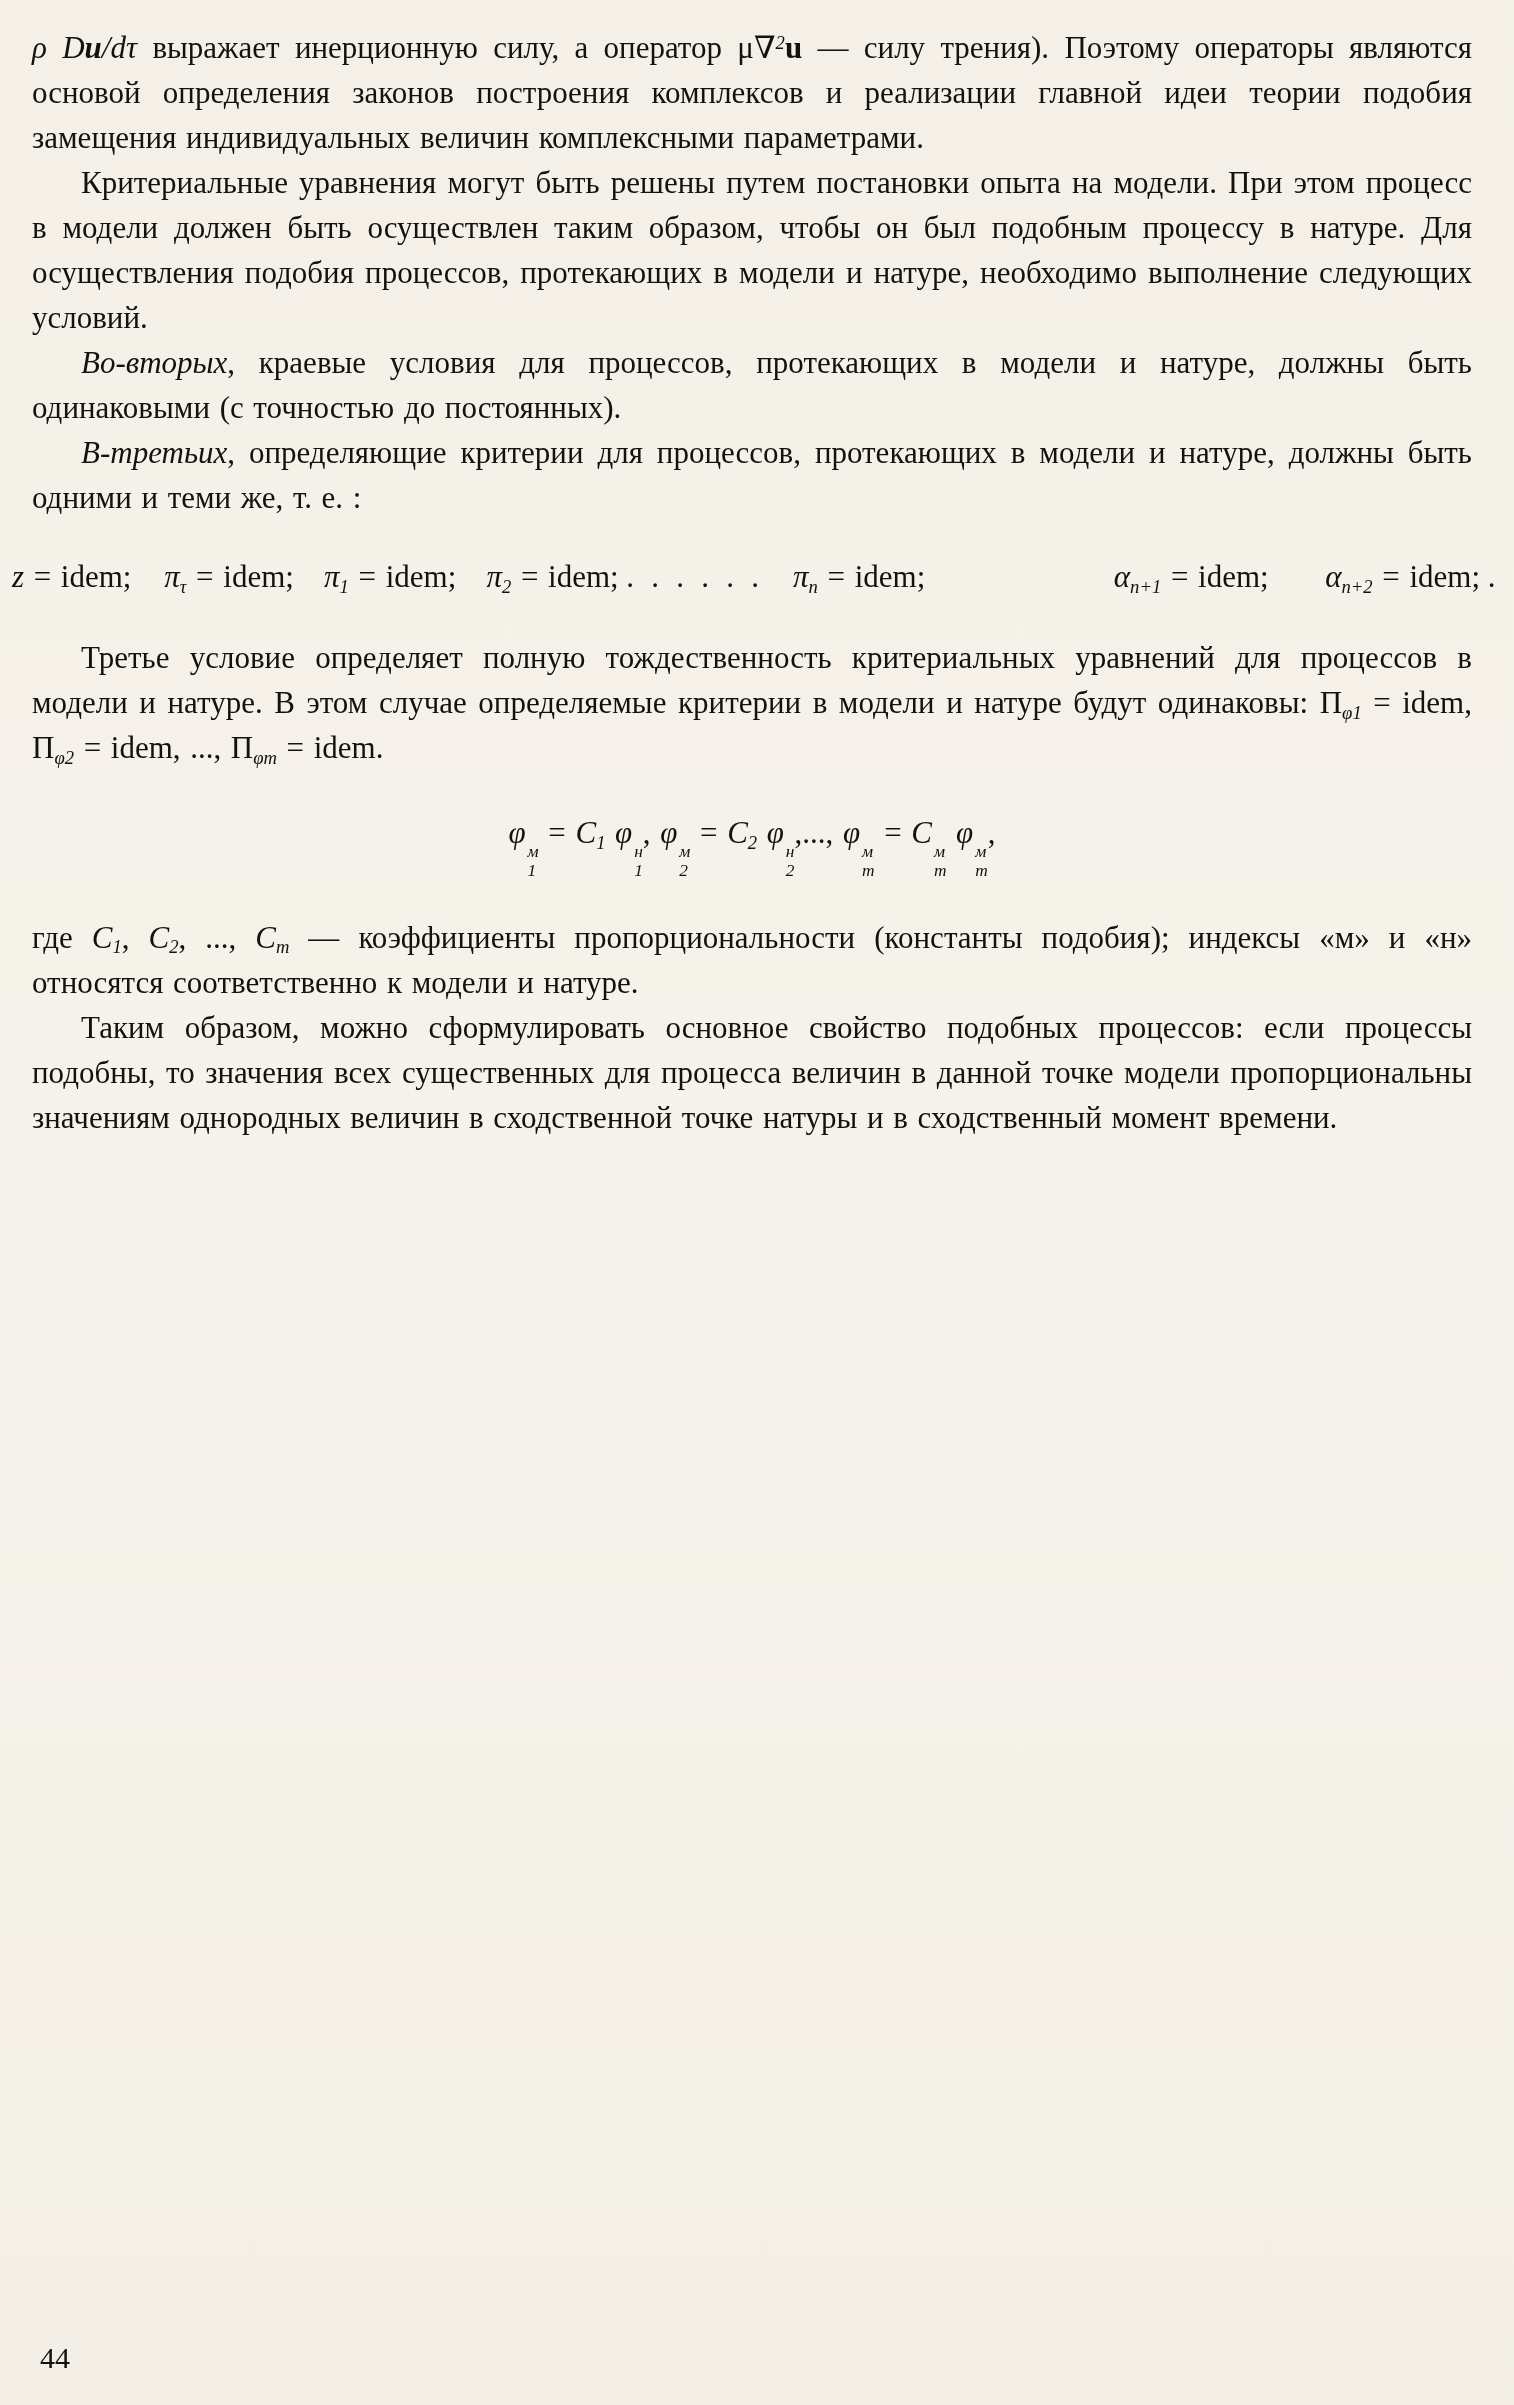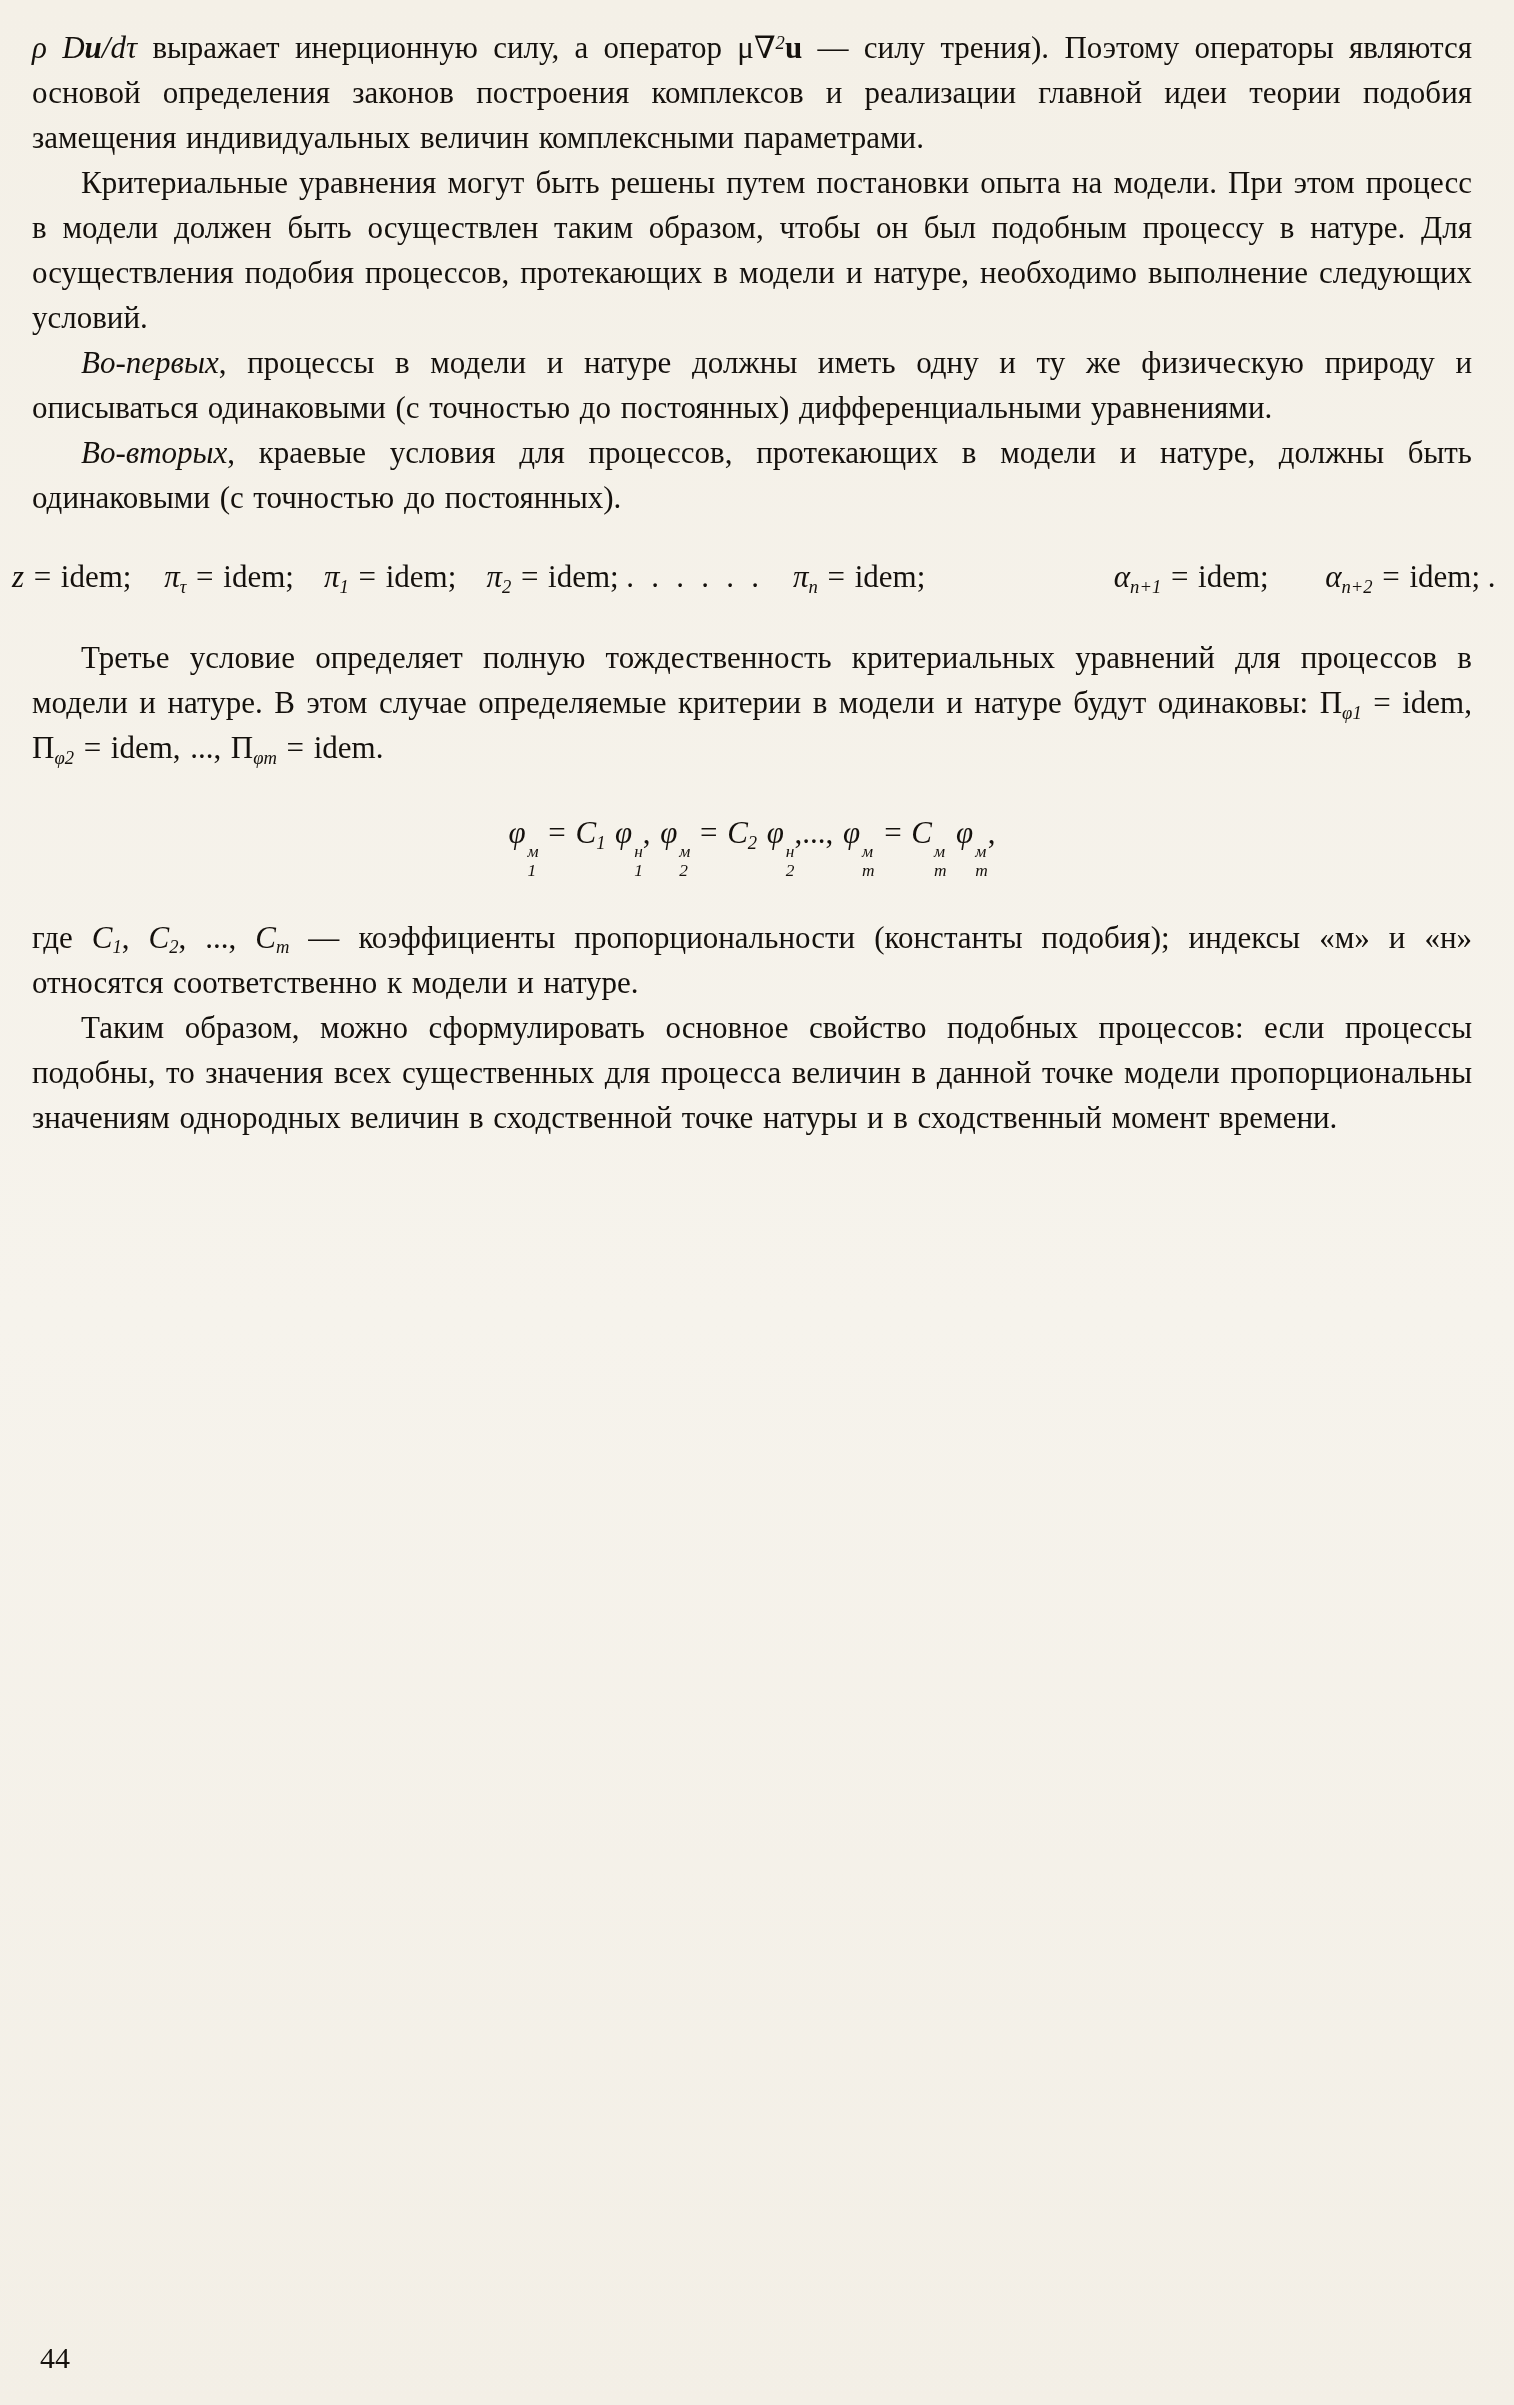--- a/index.html
+++ b/index.html
@@ -81,24 +81,24 @@
 </head>
 <body>
 
 <div class="page">
   <div class="text-block">
 
     <p class="para"><span><span class="it">ρ </span></span><span><span class="it">D</span></span><span><span class="it bd">u</span></span><span><span class="it">/dτ</span></span> выражает инерционную силу, а оператор μ∇<span><sup>2</sup></span><span><span class="bd">u</span></span> — силу трения). Поэтому операторы являются основой определения законов построения комплексов и реализации главной идеи теории подобия замещения индивидуальных величин комплексными параметрами.</p>
 
     <p class="para indent">Критериальные уравнения могут быть решены путем постановки опыта на модели. При этом процесс в модели должен быть осуществлен таким образом, чтобы он был подобным процессу в натуре. Для осуществления подобия процессов, протекающих в модели и натуре, необходимо выполнение следующих условий.</p>
 
-    <p class="para indent"><span><span class="it">Во-первых</span></span>, процессы в модели и натуре должны иметь одну и ту же физическую природу и описываться одинаковыми (с точностью до постоянных) дифференциальными уравнениями.</p>
 
     <p class="para indent"><span><span class="it">Во-вторых</span></span>, краевые условия для процессов, протекающих в модели и натуре, должны быть одинаковыми (с точностью до постоянных).</p>
 
+    <p class="para indent"><span><span class="it">В-третьих</span></span>, определяющие критерии для процессов, протекающих в модели и натуре, должны быть одними и теми же, т. е. :</p>
 
     <div class="eq-grid">
       <div class="eq-col eq-col-left">
         <div class="eq-row"><span class="eq-var"><span><span class="it">x</span></span></span> = <span class="eq-rhs">idem;</span></div>
         <div class="eq-row"><span class="eq-var"><span><span class="it">y</span></span></span> = <span class="eq-rhs">idem;</span></div>
         <div class="eq-row"><span class="eq-var"><span><span class="it">z</span></span></span> = <span class="eq-rhs">idem;</span></div>
         <div class="eq-row"><span class="eq-var"><span><span class="it">π</span><sub>τ</sub></span></span> = <span class="eq-rhs">idem;</span></div>
         <div class="eq-row"><span class="eq-var"><span><span class="it">π</span><sub>1</sub></span></span> = <span class="eq-rhs">idem;</span></div>
         <div class="eq-row"><span class="eq-var"><span><span class="it">π</span><sub>2</sub></span></span> = <span class="eq-rhs">idem;</span></div>
         <div class="eq-row dots">. . . . . .</div>

